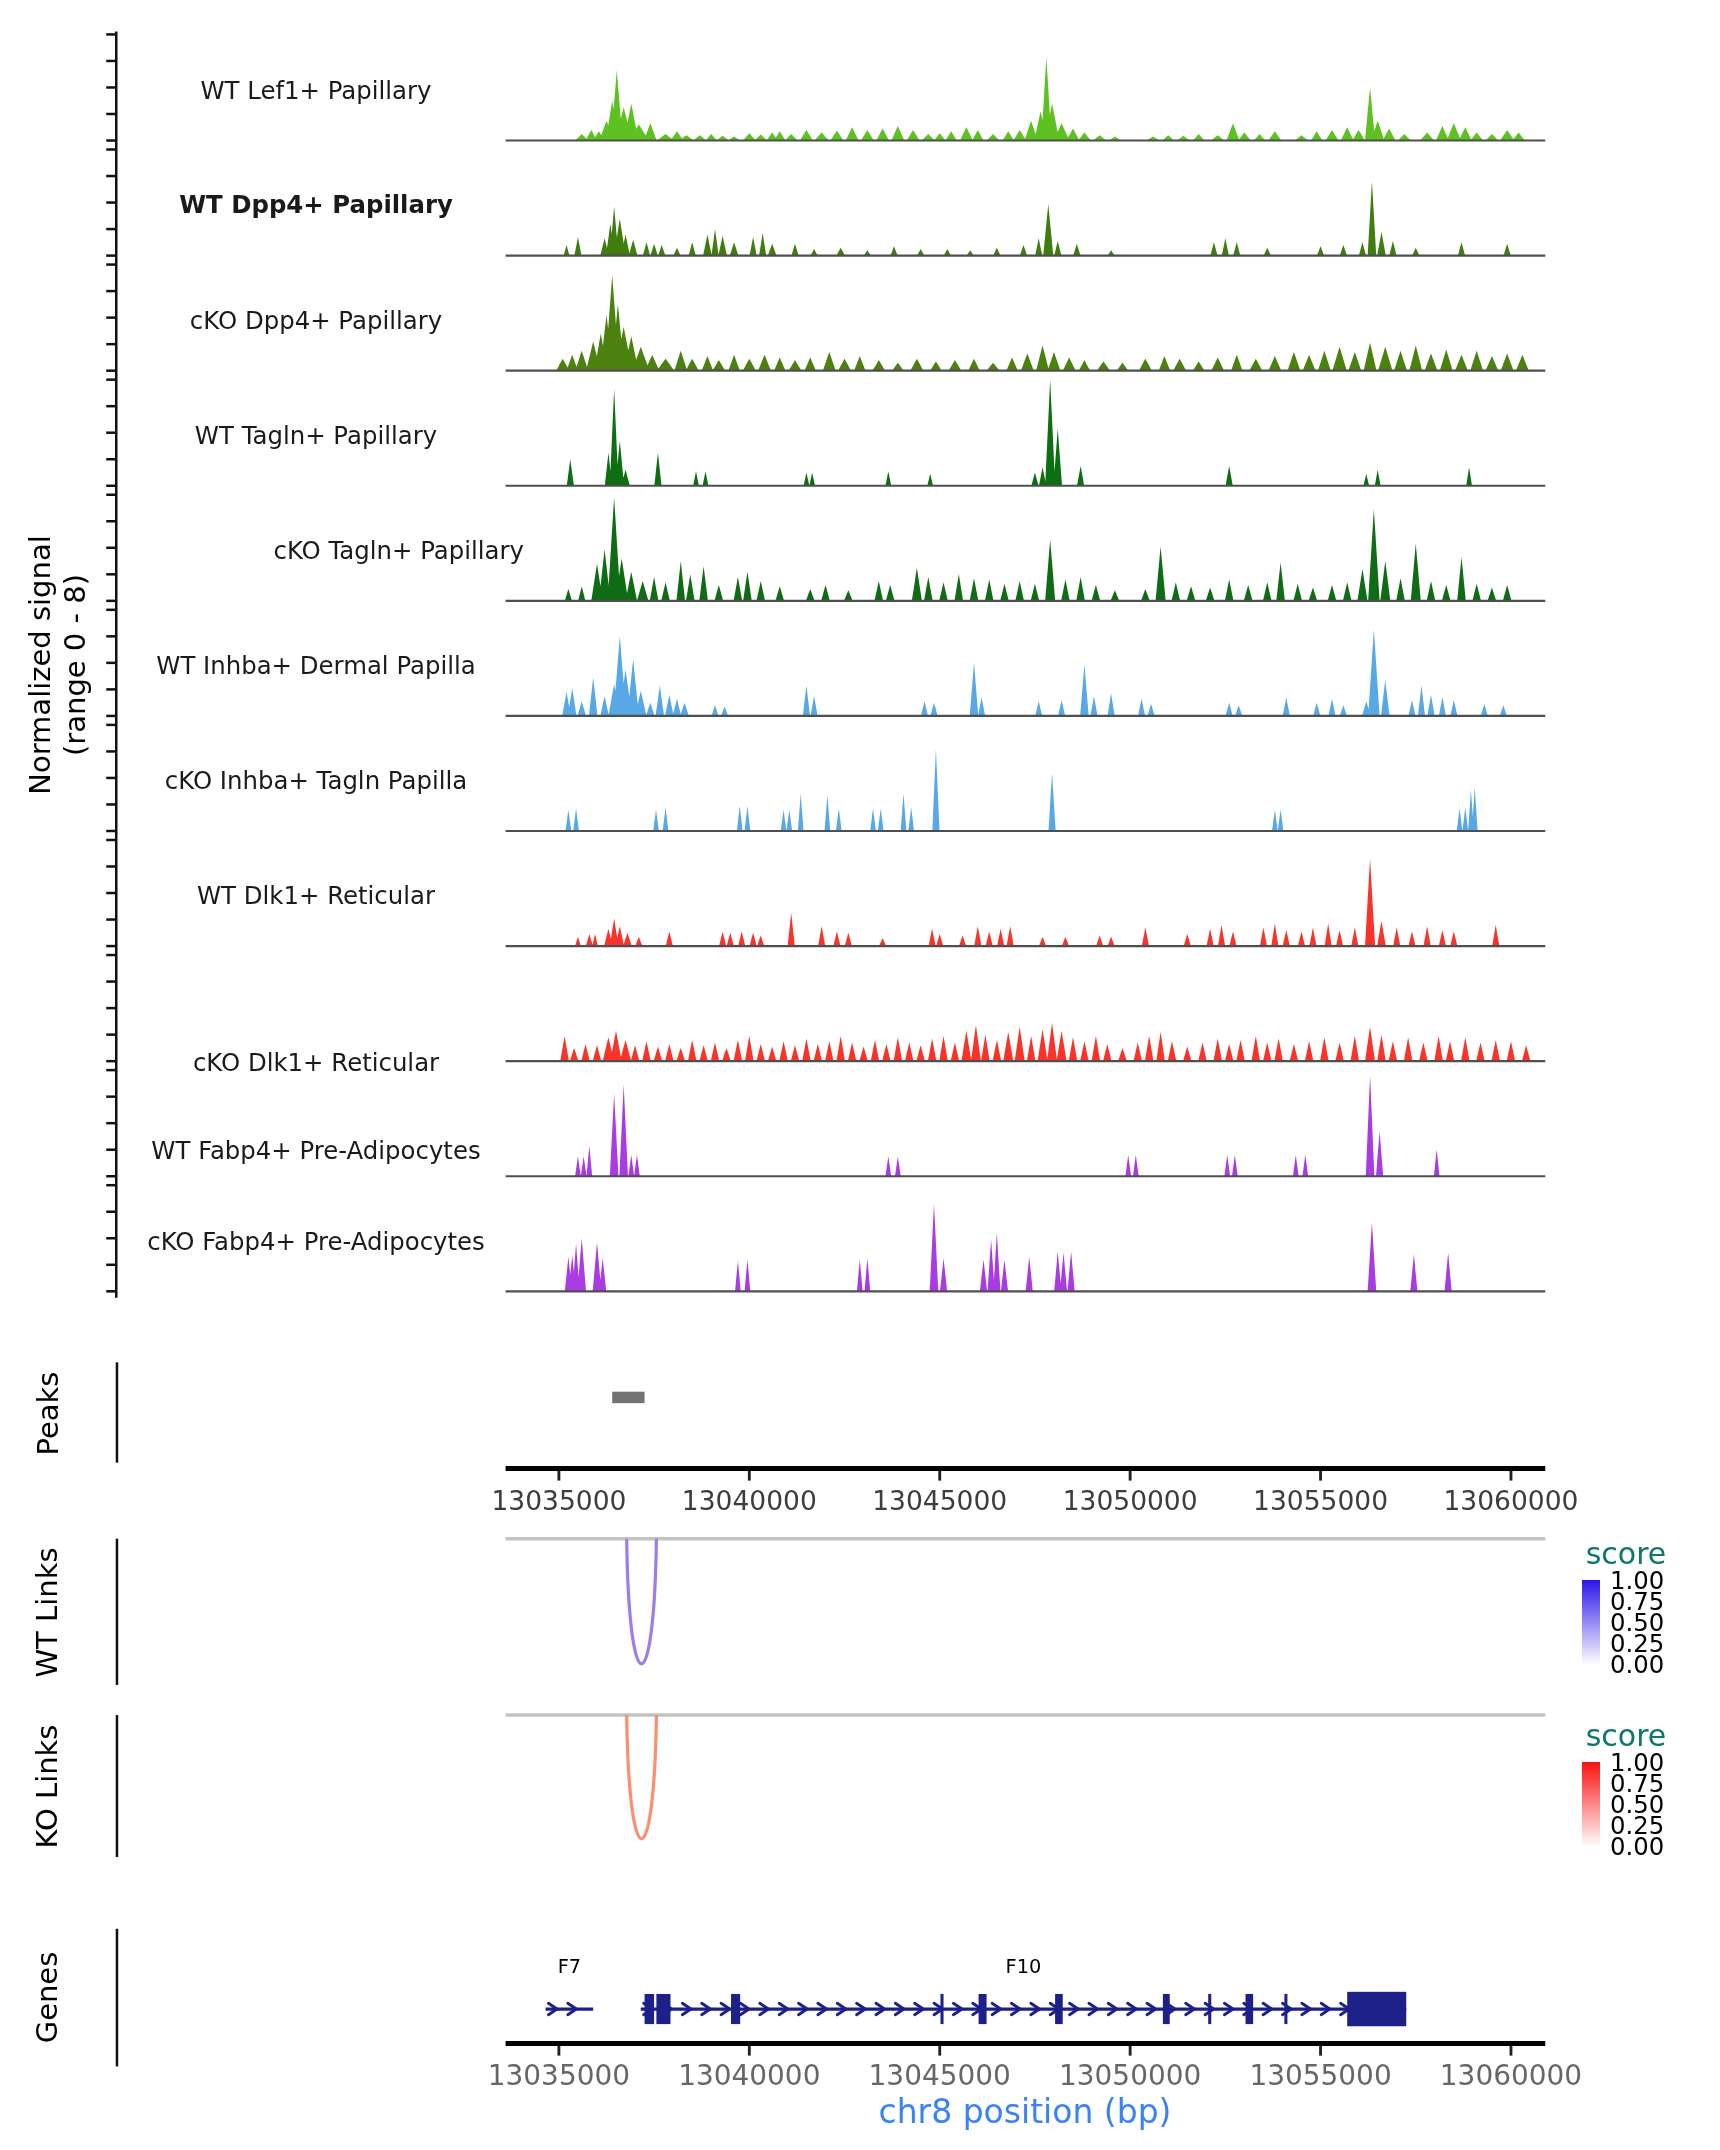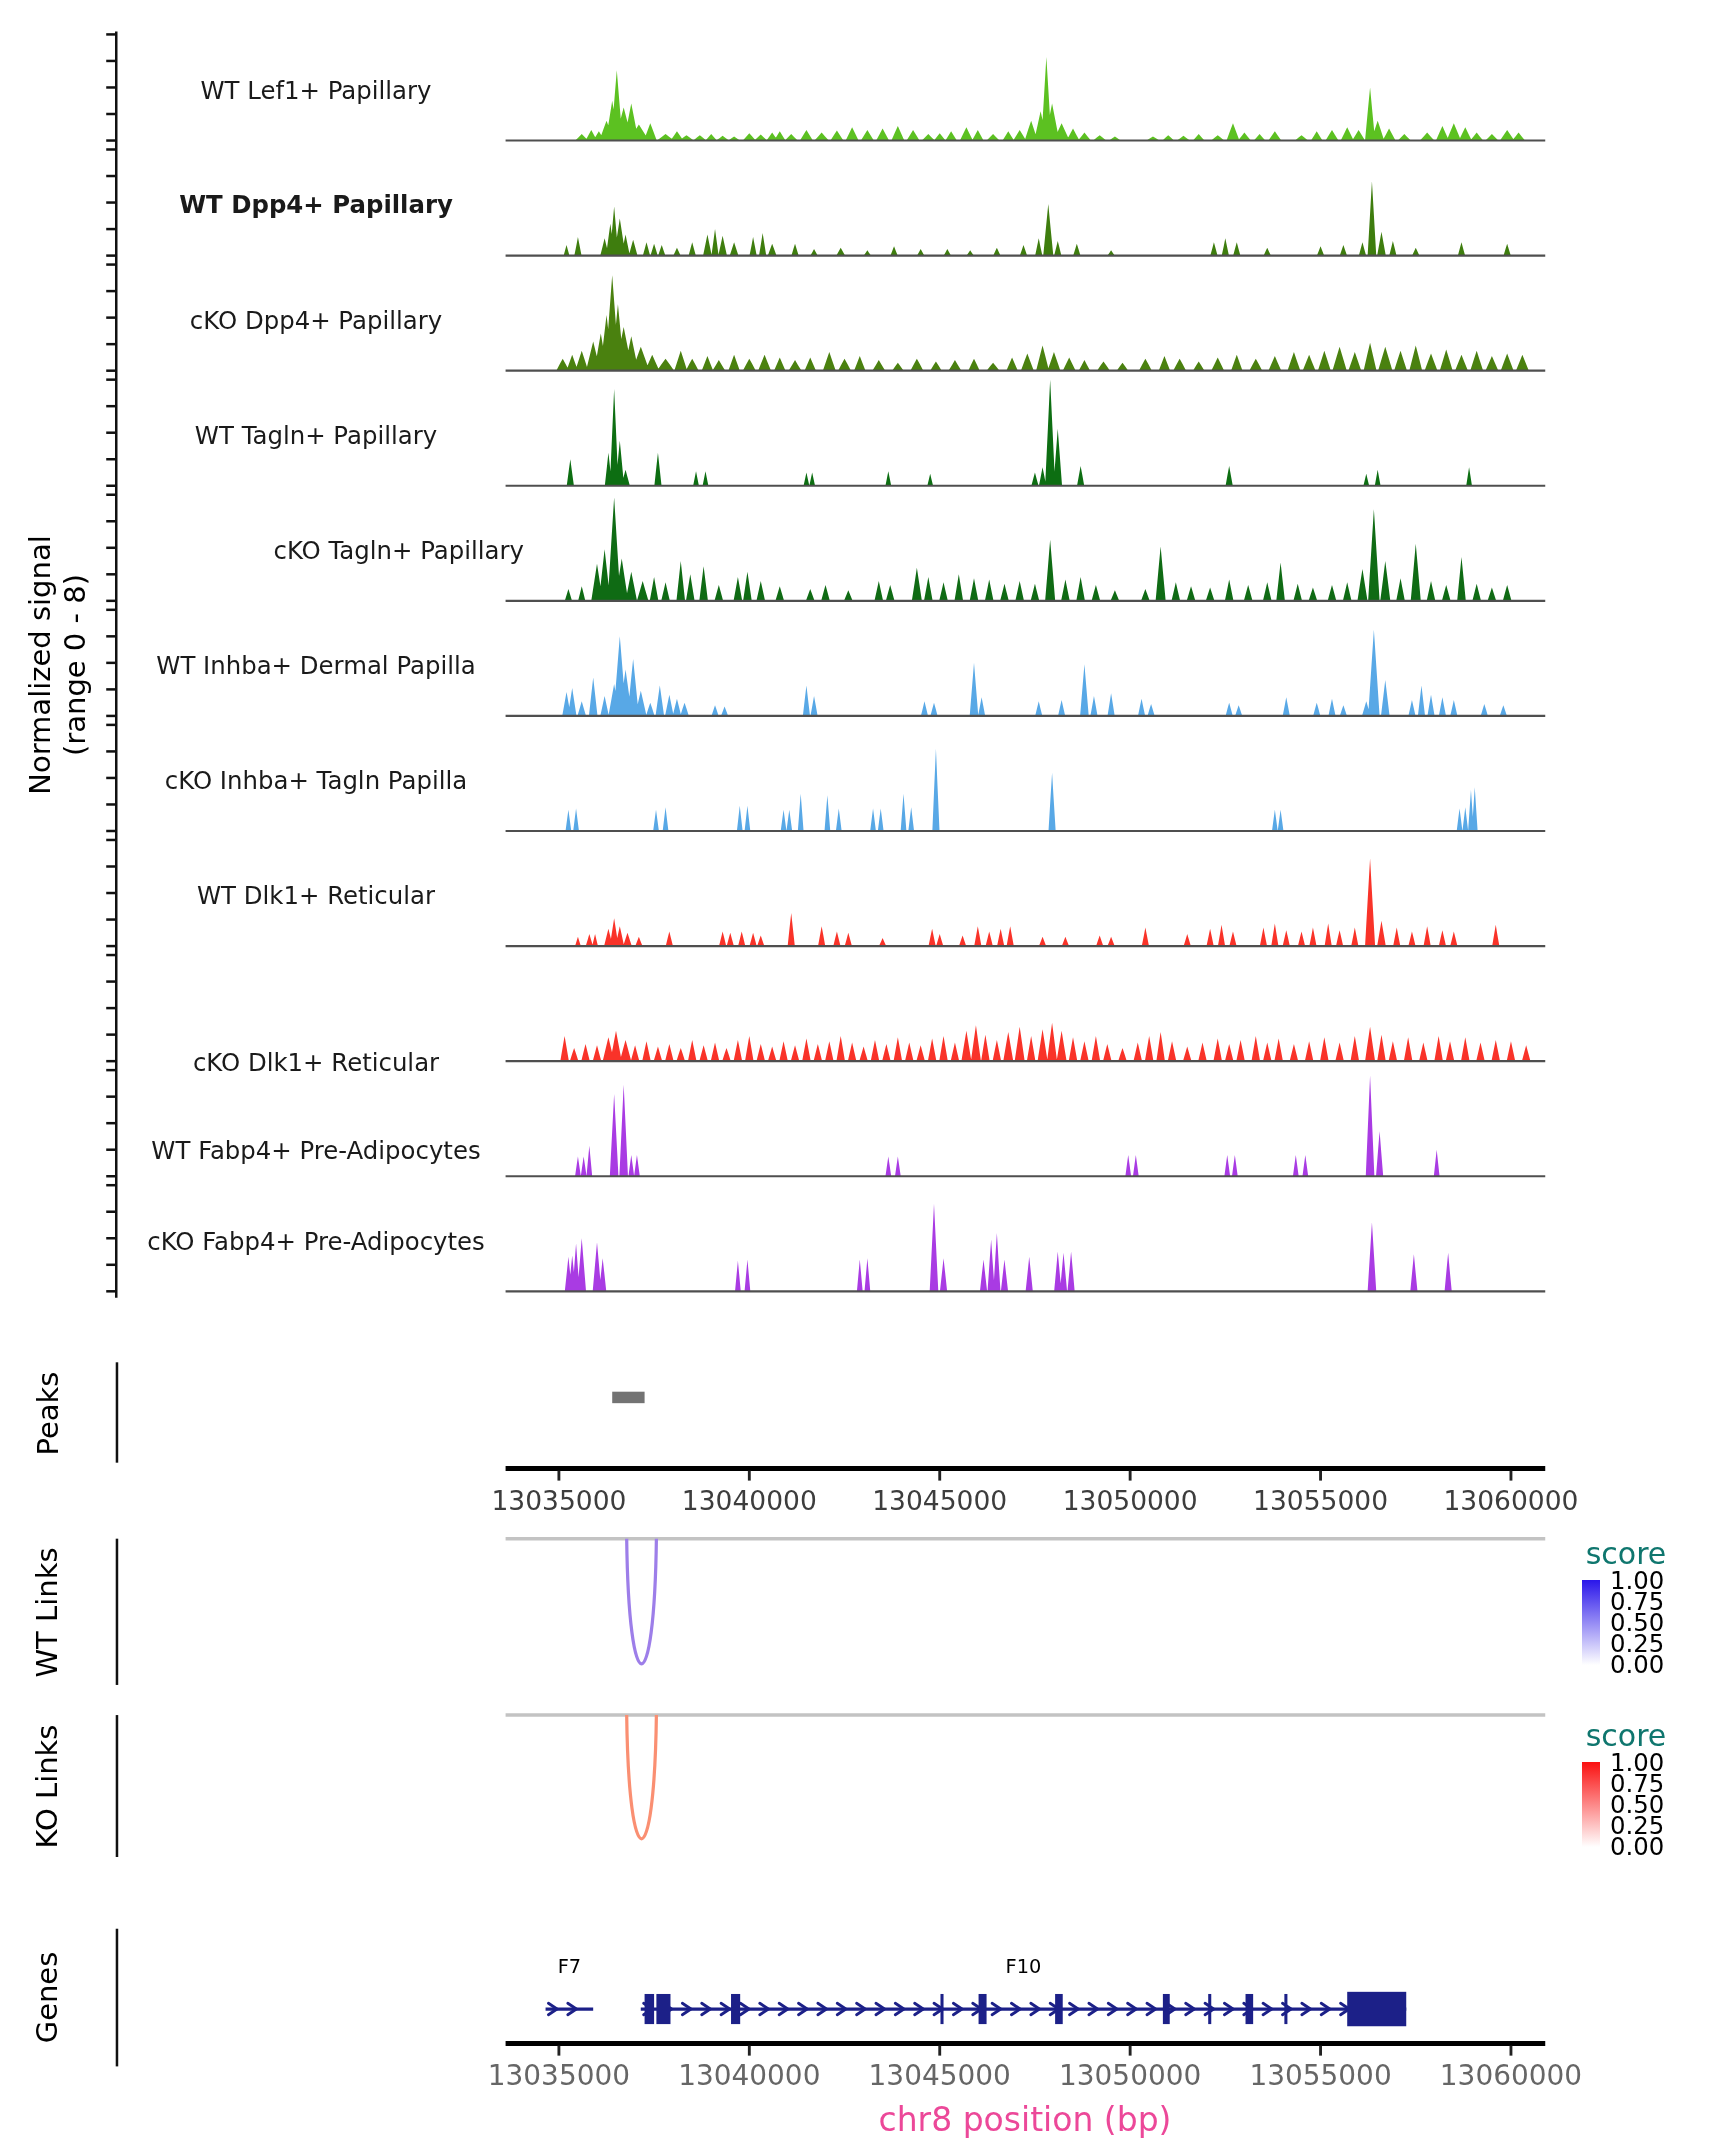--- a/index.html
+++ b/index.html
@@ -16,21 +16,21 @@
   .track-label{position:absolute;left:108px;width:416px;height:30px;text-align:center;
                font-size:24.4px;color:#1a1a1a;white-space:nowrap;}
   .legend{position:absolute;width:122px;height:151px;}
   #legend-wt{left:1576px;top:1536px;}
   #legend-ko{left:1576px;top:1718px;}
   .legend-title{position:absolute;left:0;top:0;width:100px;text-align:center;font-size:30px;color:#0f766e;}
   .legend-bar{position:absolute;left:5.7px;top:44px;width:18px;height:85px;}
   .legend-lab{position:absolute;left:34px;width:79px;height:26px;line-height:26px;
               font-size:24.4px;color:#000;text-align:left;}
   .xlabel{position:absolute;left:810px;top:2092px;width:430px;text-align:center;
-          font-size:33px;color:#ec4899;margin-top:8px;}
+          font-size:33px;color:#3b82f6;}
 </style>
 </head>
 <body>
 
 <div id="canvas">
 
   <svg id="fig" width="1721" height="2151" viewBox="0 0 2400 3000">
       <g>
         <path d="M 705 196 L 802.2 196 L 807.2 190.9 L 811.2 186.8 L 815.3 190.9 L 820.2 196 L 816.5 196 L 820.9 187.9 L 824.5 181.2 L 828.1 187.9 L 832.5 196 L 827.1 196 L 831.5 188.9 L 835.1 183.1 L 838.7 188.9 L 843.1 196 L 835.8 196 L 841.3 180.7 L 845.8 168.3 L 850.3 180.7 L 855.8 196 L 844.7 196 L 849.7 165.5 L 853.7 140.5 L 857.8 165.5 L 862.7 196 L 852.1 196 L 856.5 142.1 L 860.1 98.0 L 863.7 142.1 L 868.1 196 L 857.7 196 L 864.3 170.6 L 869.7 149.8 L 875.1 170.6 L 881.7 196 L 870.3 196 L 875.8 167.5 L 880.3 144.2 L 884.8 167.5 L 890.3 196 L 876.9 196 L 884.6 183.8 L 890.9 173.8 L 897.2 183.8 L 904.9 196 L 897.8 196 L 902.8 182.8 L 906.8 171.9 L 910.9 182.8 L 915.8 196 L 916.1 196 L 922.7 190.9 L 928.1 186.8 L 933.5 190.9 L 940.1 196 L 935.0 196 L 940.0 188.9 L 944.0 183.1 L 948.1 188.9 L 953.0 196 L 947.3 196 L 952.8 191.9 L 957.3 188.6 L 961.8 191.9 L 967.3 196 L 966.9 196 L 971.8 191.9 L 975.9 188.6 L 979.9 191.9 L 984.9 196 L 983.8 196 L 988.2 190.9 L 991.8 186.8 L 995.4 190.9 L 999.8 196 L 998.7 196 L 1003.7 192.4 L 1007.7 189.5 L 1011.8 192.4 L 1016.7 196 L 1015.7 196 L 1020.1 192.9 L 1023.7 190.4 L 1027.3 192.9 L 1031.7 196 L 1035.9 196 L 1040.9 190.4 L 1044.9 185.8 L 1049.0 190.4 L 1053.9 196 L 1051.9 196 L 1056.8 191.4 L 1060.9 187.7 L 1064.9 191.4 L 1069.9 196 L 1068.8 196 L 1073.2 189.9 L 1076.8 184.9 L 1080.4 189.9 L 1084.8 196 L 1079.4 196 L 1083.8 188.9 L 1087.4 183.1 L 1091.0 188.9 L 1095.4 196 L 1094.4 196 L 1099.3 190.9 L 1103.4 186.8 L 1107.4 190.9 L 1112.4 196 L 1115.6 196 L 1120.5 187.9 L 1124.6 181.2 L 1128.6 187.9 L 1133.6 196 L 1135.8 196 L 1141.3 189.9 L 1145.8 184.9 L 1150.3 189.9 L 1155.8 196 L 1158.1 196 L 1163.0 188.4 L 1167.1 182.1 L 1171.1 188.4 L 1176.1 196 L 1179.3 196 L 1184.3 185.8 L 1188.3 177.5 L 1192.4 185.8 L 1197.3 196 L 1200.6 196 L 1205.5 187.9 L 1209.6 181.2 L 1213.6 187.9 L 1218.6 196 L 1221.8 196 L 1226.8 186.8 L 1230.8 179.3 L 1234.9 186.8 L 1239.8 196 L 1243.1 196 L 1248.0 184.8 L 1252.1 175.7 L 1256.1 184.8 L 1261.1 196 L 1264.3 196 L 1269.3 187.9 L 1273.3 181.2 L 1277.4 187.9 L 1282.3 196 L 1285.6 196 L 1290.5 190.9 L 1294.6 186.8 L 1298.6 190.9 L 1303.6 196 L 1302.5 196 L 1306.9 190.4 L 1310.5 185.8 L 1314.1 190.4 L 1318.5 196 L 1318.4 196 L 1322.8 188.9 L 1326.4 183.1 L 1330.0 188.9 L 1334.4 196 L 1338.7 196 L 1343.6 185.8 L 1347.7 177.5 L 1351.7 185.8 L 1356.7 196 L 1355.6 196 L 1360.0 187.9 L 1363.6 181.2 L 1367.2 187.9 L 1371.6 196 L 1375.9 196 L 1380.8 190.9 L 1384.9 186.8 L 1388.9 190.9 L 1393.9 196 L 1398.1 196 L 1402.5 188.9 L 1406.1 183.1 L 1409.7 188.9 L 1414.1 196 L 1413.0 196 L 1418.0 187.9 L 1422.0 181.2 L 1426.1 187.9 L 1431.0 196 L 1429.0 196 L 1433.9 180.7 L 1438.0 168.3 L 1442.0 180.7 L 1447.0 196 L 1442.2 196 L 1447.2 173.6 L 1451.2 155.3 L 1455.3 173.6 L 1460.2 196 L 1452.2 196 L 1456.1 131.9 L 1459.2 79.5 L 1462.4 131.9 L 1466.2 196 L 1457.2 196 L 1462.7 167.5 L 1467.2 144.2 L 1471.7 167.5 L 1477.2 196 L 1469.5 196 L 1475.5 182.8 L 1480.5 171.9 L 1485.4 182.8 L 1491.5 196 L 1487.4 196 L 1492.3 186.8 L 1496.4 179.3 L 1500.4 186.8 L 1505.4 196 L 1503.3 196 L 1508.3 189.9 L 1512.3 184.9 L 1516.4 189.9 L 1521.3 196 L 1524.6 196 L 1529.5 191.9 L 1533.6 188.6 L 1537.6 191.9 L 1542.6 196 L 1546.8 196 L 1551.2 192.9 L 1554.8 190.4 L 1558.4 192.9 L 1562.8 196 L 1598.9 196 L 1603.9 192.9 L 1607.9 190.4 L 1612.0 192.9 L 1616.9 196 L 1621.2 196 L 1625.6 191.9 L 1629.2 188.6 L 1632.8 191.9 L 1637.2 196 L 1641.4 196 L 1646.4 192.4 L 1650.4 189.5 L 1654.5 192.4 L 1659.4 196 L 1663.7 196 L 1668.1 190.9 L 1671.7 186.8 L 1675.3 190.9 L 1679.7 196 L 1689.2 196 L 1694.2 191.9 L 1698.2 188.6 L 1702.3 191.9 L 1707.2 196 L 1710.5 196 L 1715.4 182.8 L 1719.5 171.9 L 1723.5 182.8 L 1728.5 196 L 1726.4 196 L 1731.4 189.9 L 1735.4 184.9 L 1739.5 189.9 L 1744.4 196 L 1748.6 196 L 1753.0 190.9 L 1756.6 186.8 L 1760.2 190.9 L 1764.6 196 L 1768.9 196 L 1773.8 188.9 L 1777.9 183.1 L 1781.9 188.9 L 1786.9 196 L 1806.1 196 L 1811.0 191.9 L 1815.1 188.6 L 1819.1 191.9 L 1824.1 196 L 1828.3 196 L 1832.7 188.9 L 1836.3 183.1 L 1839.9 188.9 L 1844.3 196 L 1848.6 196 L 1853.5 187.9 L 1857.6 181.2 L 1861.6 187.9 L 1866.6 196 L 1869.8 196 L 1874.8 185.8 L 1878.8 177.5 L 1882.9 185.8 L 1887.8 196 L 1885.7 196 L 1890.7 187.9 L 1894.7 181.2 L 1898.8 187.9 L 1903.7 196 L 1903.7 196 L 1907.5 155.3 L 1910.7 122.0 L 1913.8 155.3 L 1917.7 196 L 1912.3 196 L 1917.3 180.7 L 1921.3 168.3 L 1925.4 180.7 L 1930.3 196 L 1928.2 196 L 1933.2 186.8 L 1937.2 179.3 L 1941.3 186.8 L 1946.2 196 L 1949.5 196 L 1954.4 190.9 L 1958.5 186.8 L 1962.5 190.9 L 1967.5 196 L 1980.3 196 L 1985.8 189.9 L 1990.3 184.9 L 1994.8 189.9 L 2000.3 196 L 2002.6 196 L 2007.5 184.8 L 2011.6 175.7 L 2015.6 184.8 L 2020.6 196 L 2017.5 196 L 2023.0 182.8 L 2027.5 171.9 L 2032.0 182.8 L 2037.5 196 L 2034.5 196 L 2039.4 185.8 L 2043.5 177.5 L 2047.5 185.8 L 2052.5 196 L 2050.4 196 L 2055.3 189.9 L 2059.4 184.9 L 2063.4 189.9 L 2068.4 196 L 2071.6 196 L 2076.6 190.9 L 2080.6 186.8 L 2084.7 190.9 L 2089.6 196 L 2091.9 196 L 2097.4 187.9 L 2101.9 181.2 L 2106.4 187.9 L 2111.9 196 L 2108.8 196 L 2113.8 189.9 L 2117.8 184.9 L 2121.9 189.9 L 2126.8 196 L 2155 196 Z" fill="#5cc121" stroke="none"></path>
         <line x1="705" y1="196" x2="2155" y2="196" stroke="#4f4f4f" stroke-width="3"></line>

